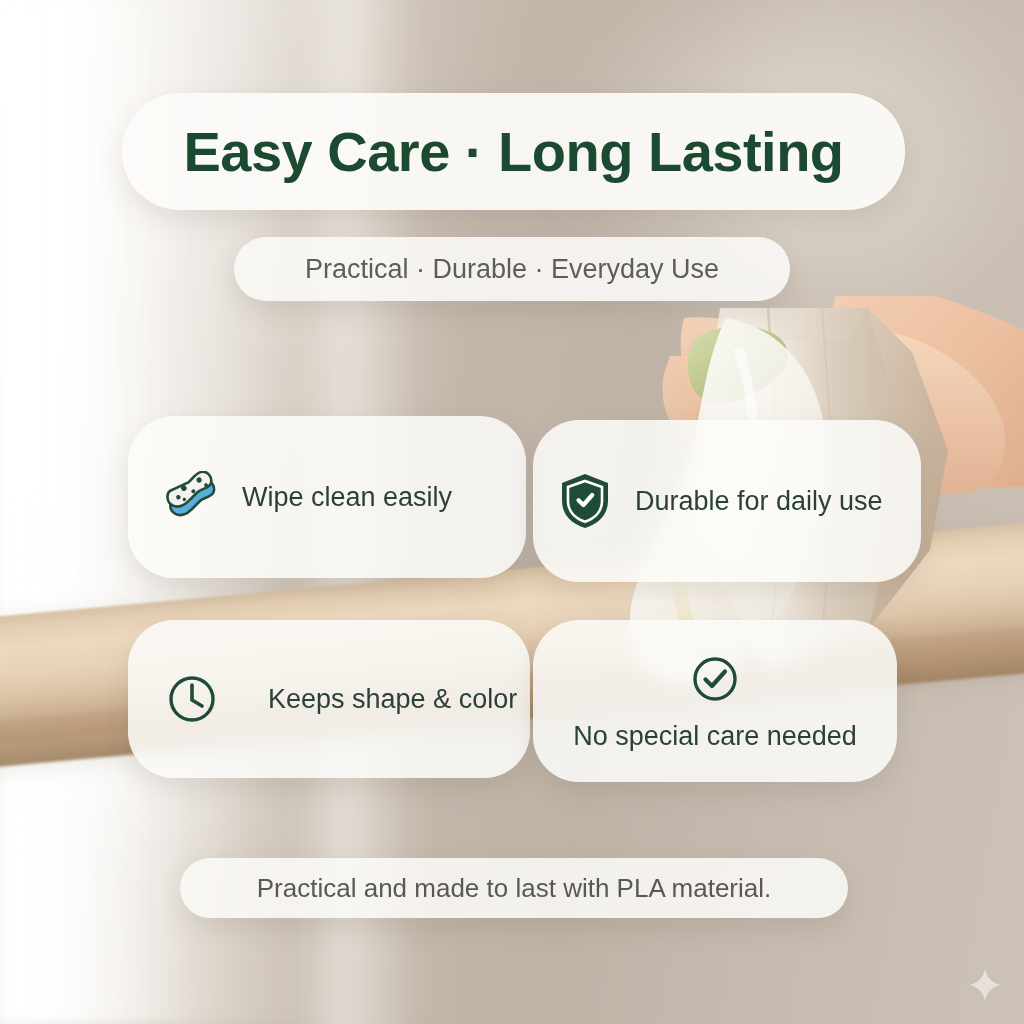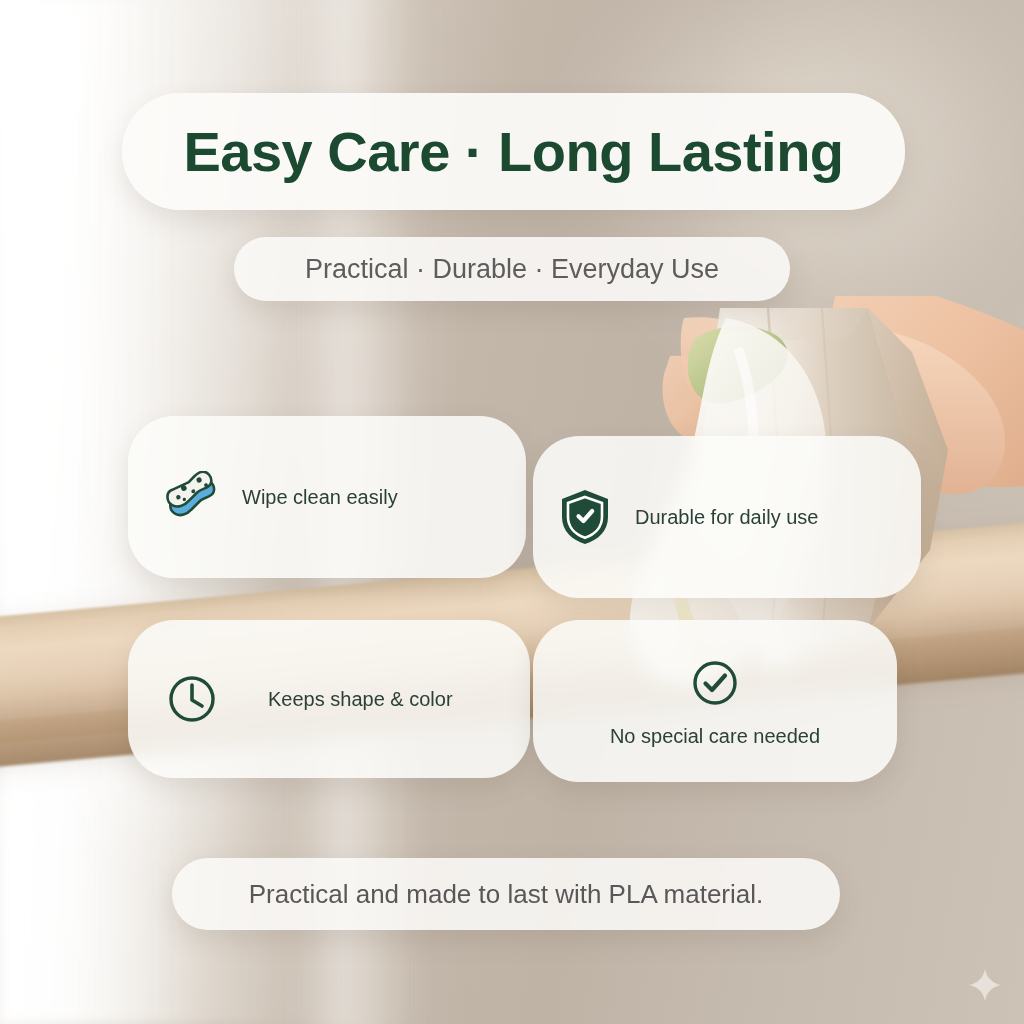--- a/index.html
+++ b/index.html
@@ -200,37 +200,37 @@
   }
   .card.col {
     display: flex;
     flex-direction: column;
     align-items: center;
     justify-content: center;
     gap: 14px;
   }
   .card-label {
     color: #2B4137;
-    font-size: 20px;
+    font-size: 27px;
     white-space: nowrap;
   }
   #card-1 { left: 128px; top: 416px; width: 362px; height: 162px; }
-  #card-2 { left: 533px; top: 436px; width: 364px; height: 162px; padding-left: 24px; }
+  #card-2 { left: 533px; top: 420px; width: 364px; height: 162px; padding-left: 24px; }
   #card-3 { left: 128px; top: 620px; width: 366px; height: 158px; gap: 48px; }
   #card-4 { left: 533px; top: 620px; width: 364px; height: 162px; }
 
   .icon-wrap {
     width: 56px; height: 56px;
     display: flex; align-items: center; justify-content: center;
     flex: none;
   }
 
   #footer-pill {
-    left: 172px; top: 858px;
-    width: 668px; height: 72px;
+    left: 180px; top: 858px;
+    width: 668px; height: 60px;
     border-radius: 36px;
     display: flex; align-items: center; justify-content: center;
     background: rgba(251,250,248,0.86);
   }
   #footer-text {
     color: #585858;
     font-size: 26px;
     white-space: nowrap;
   }
 

